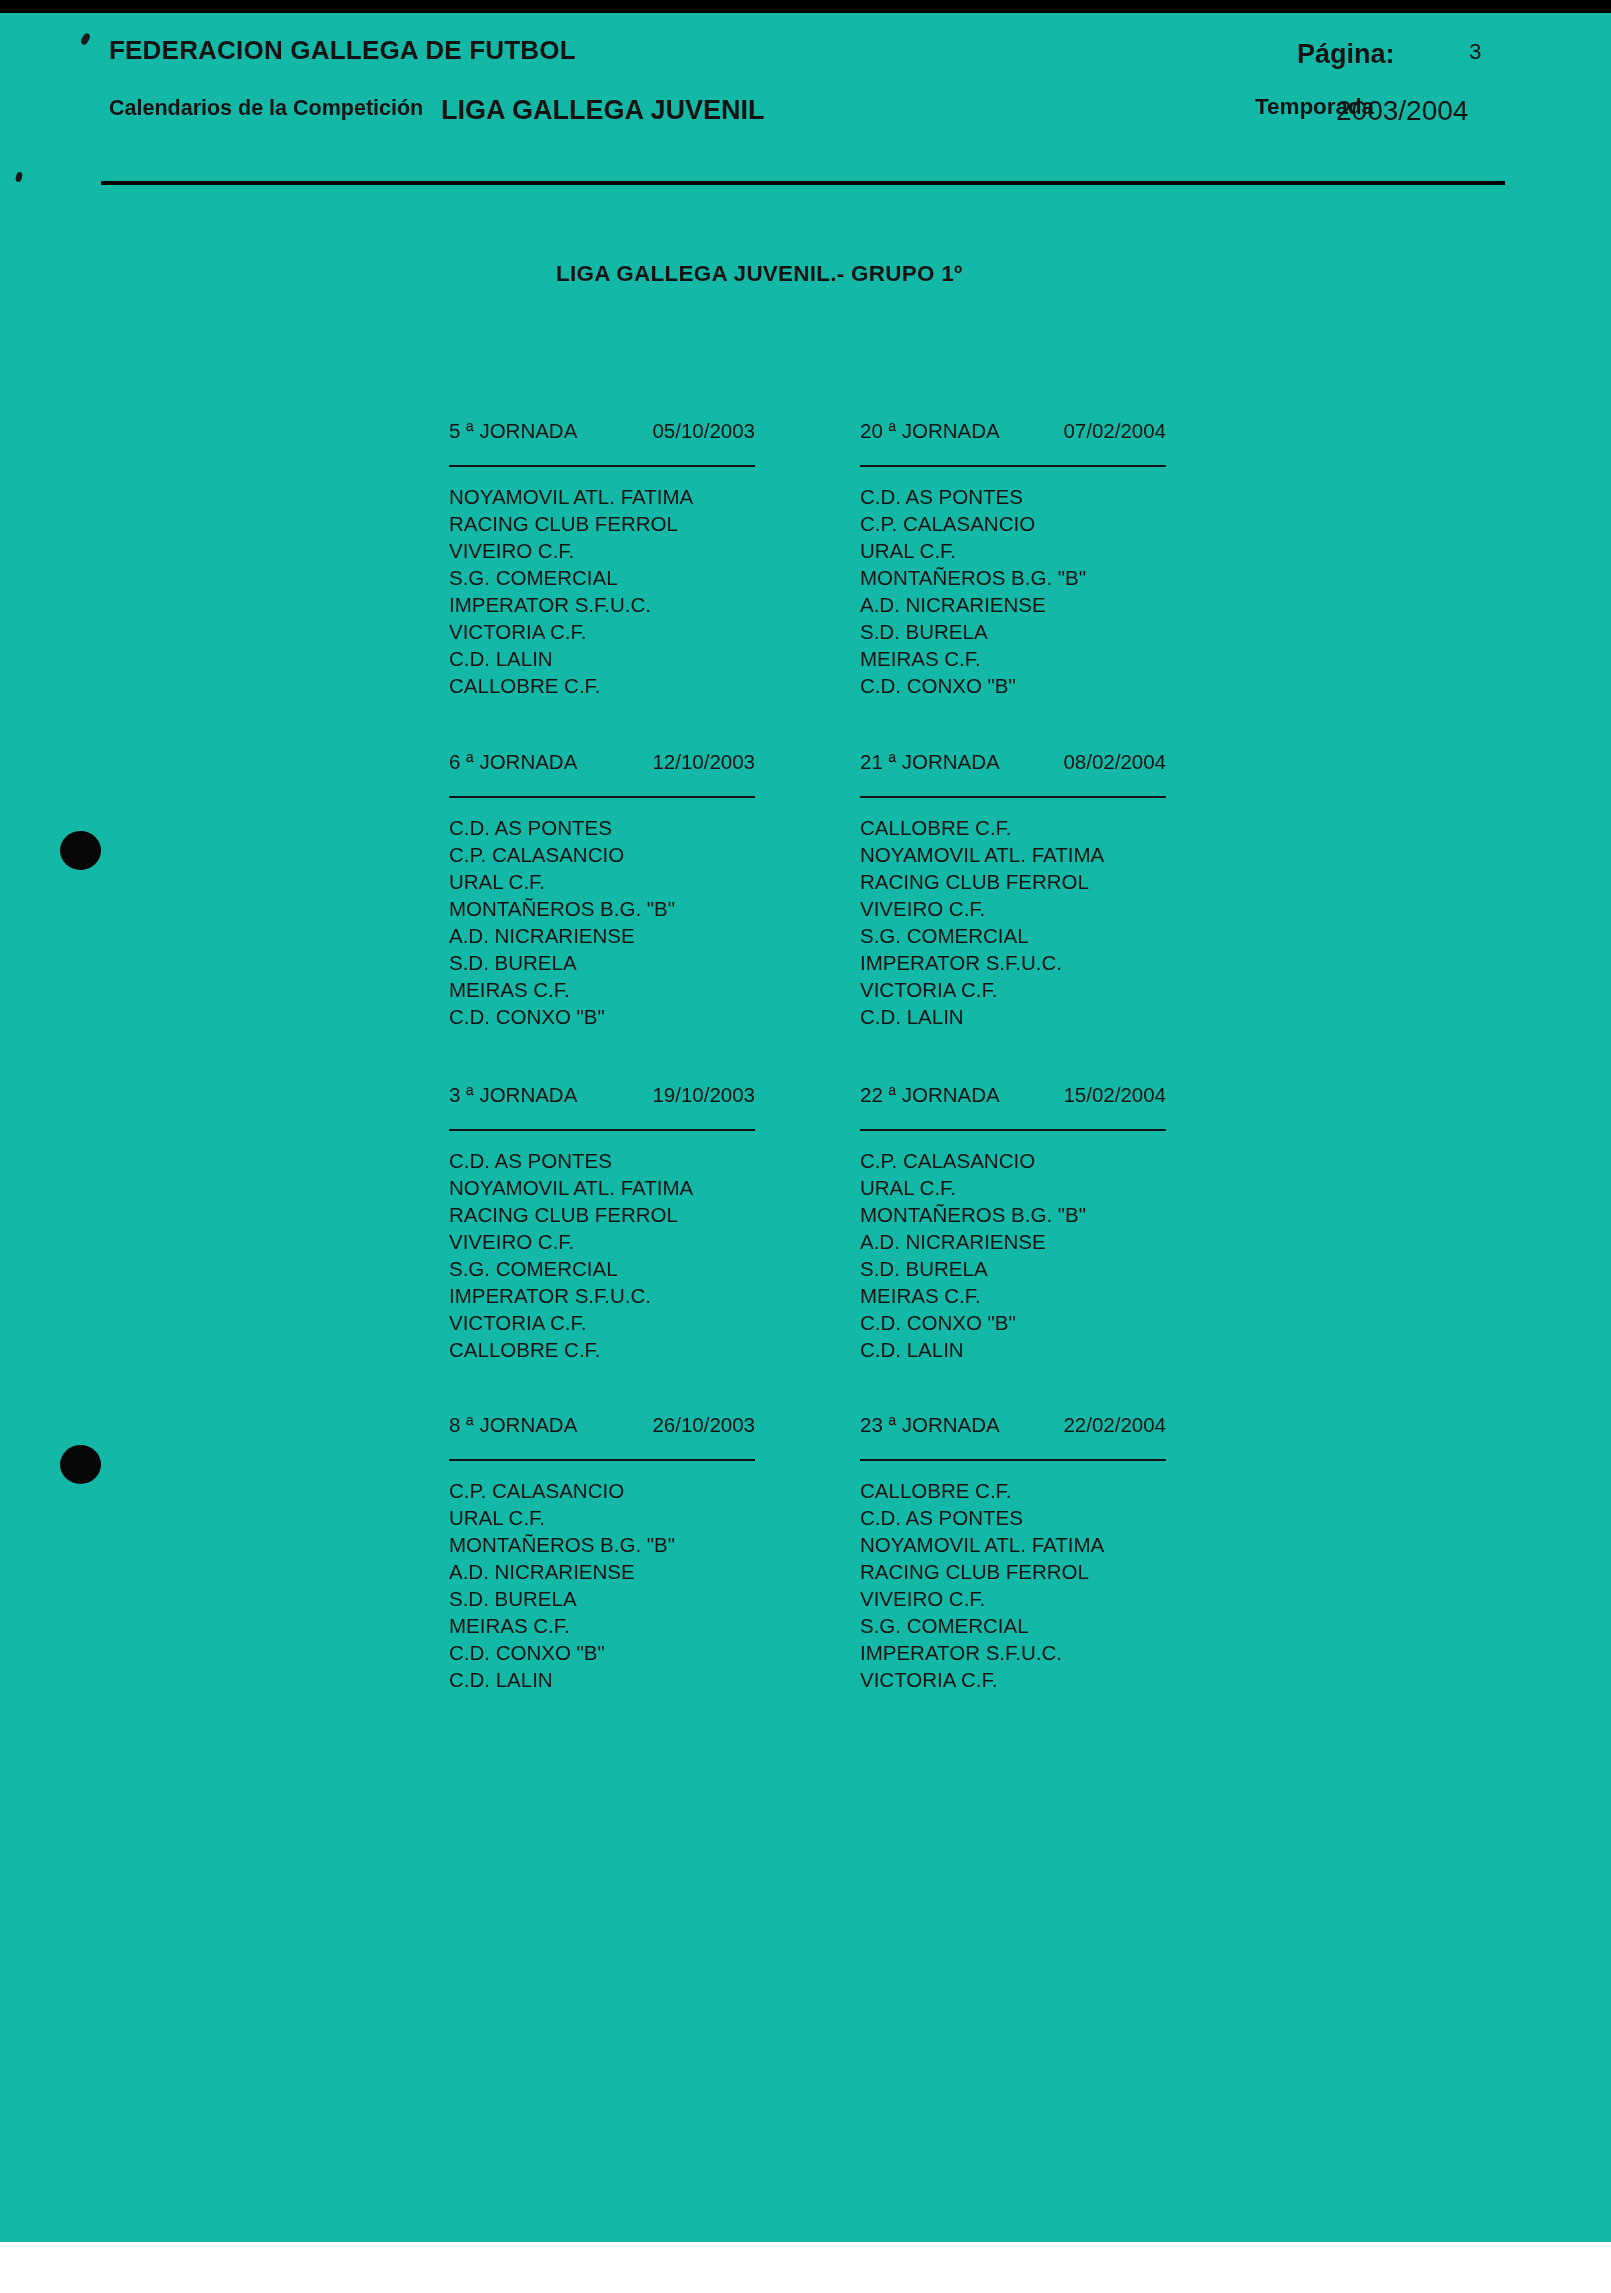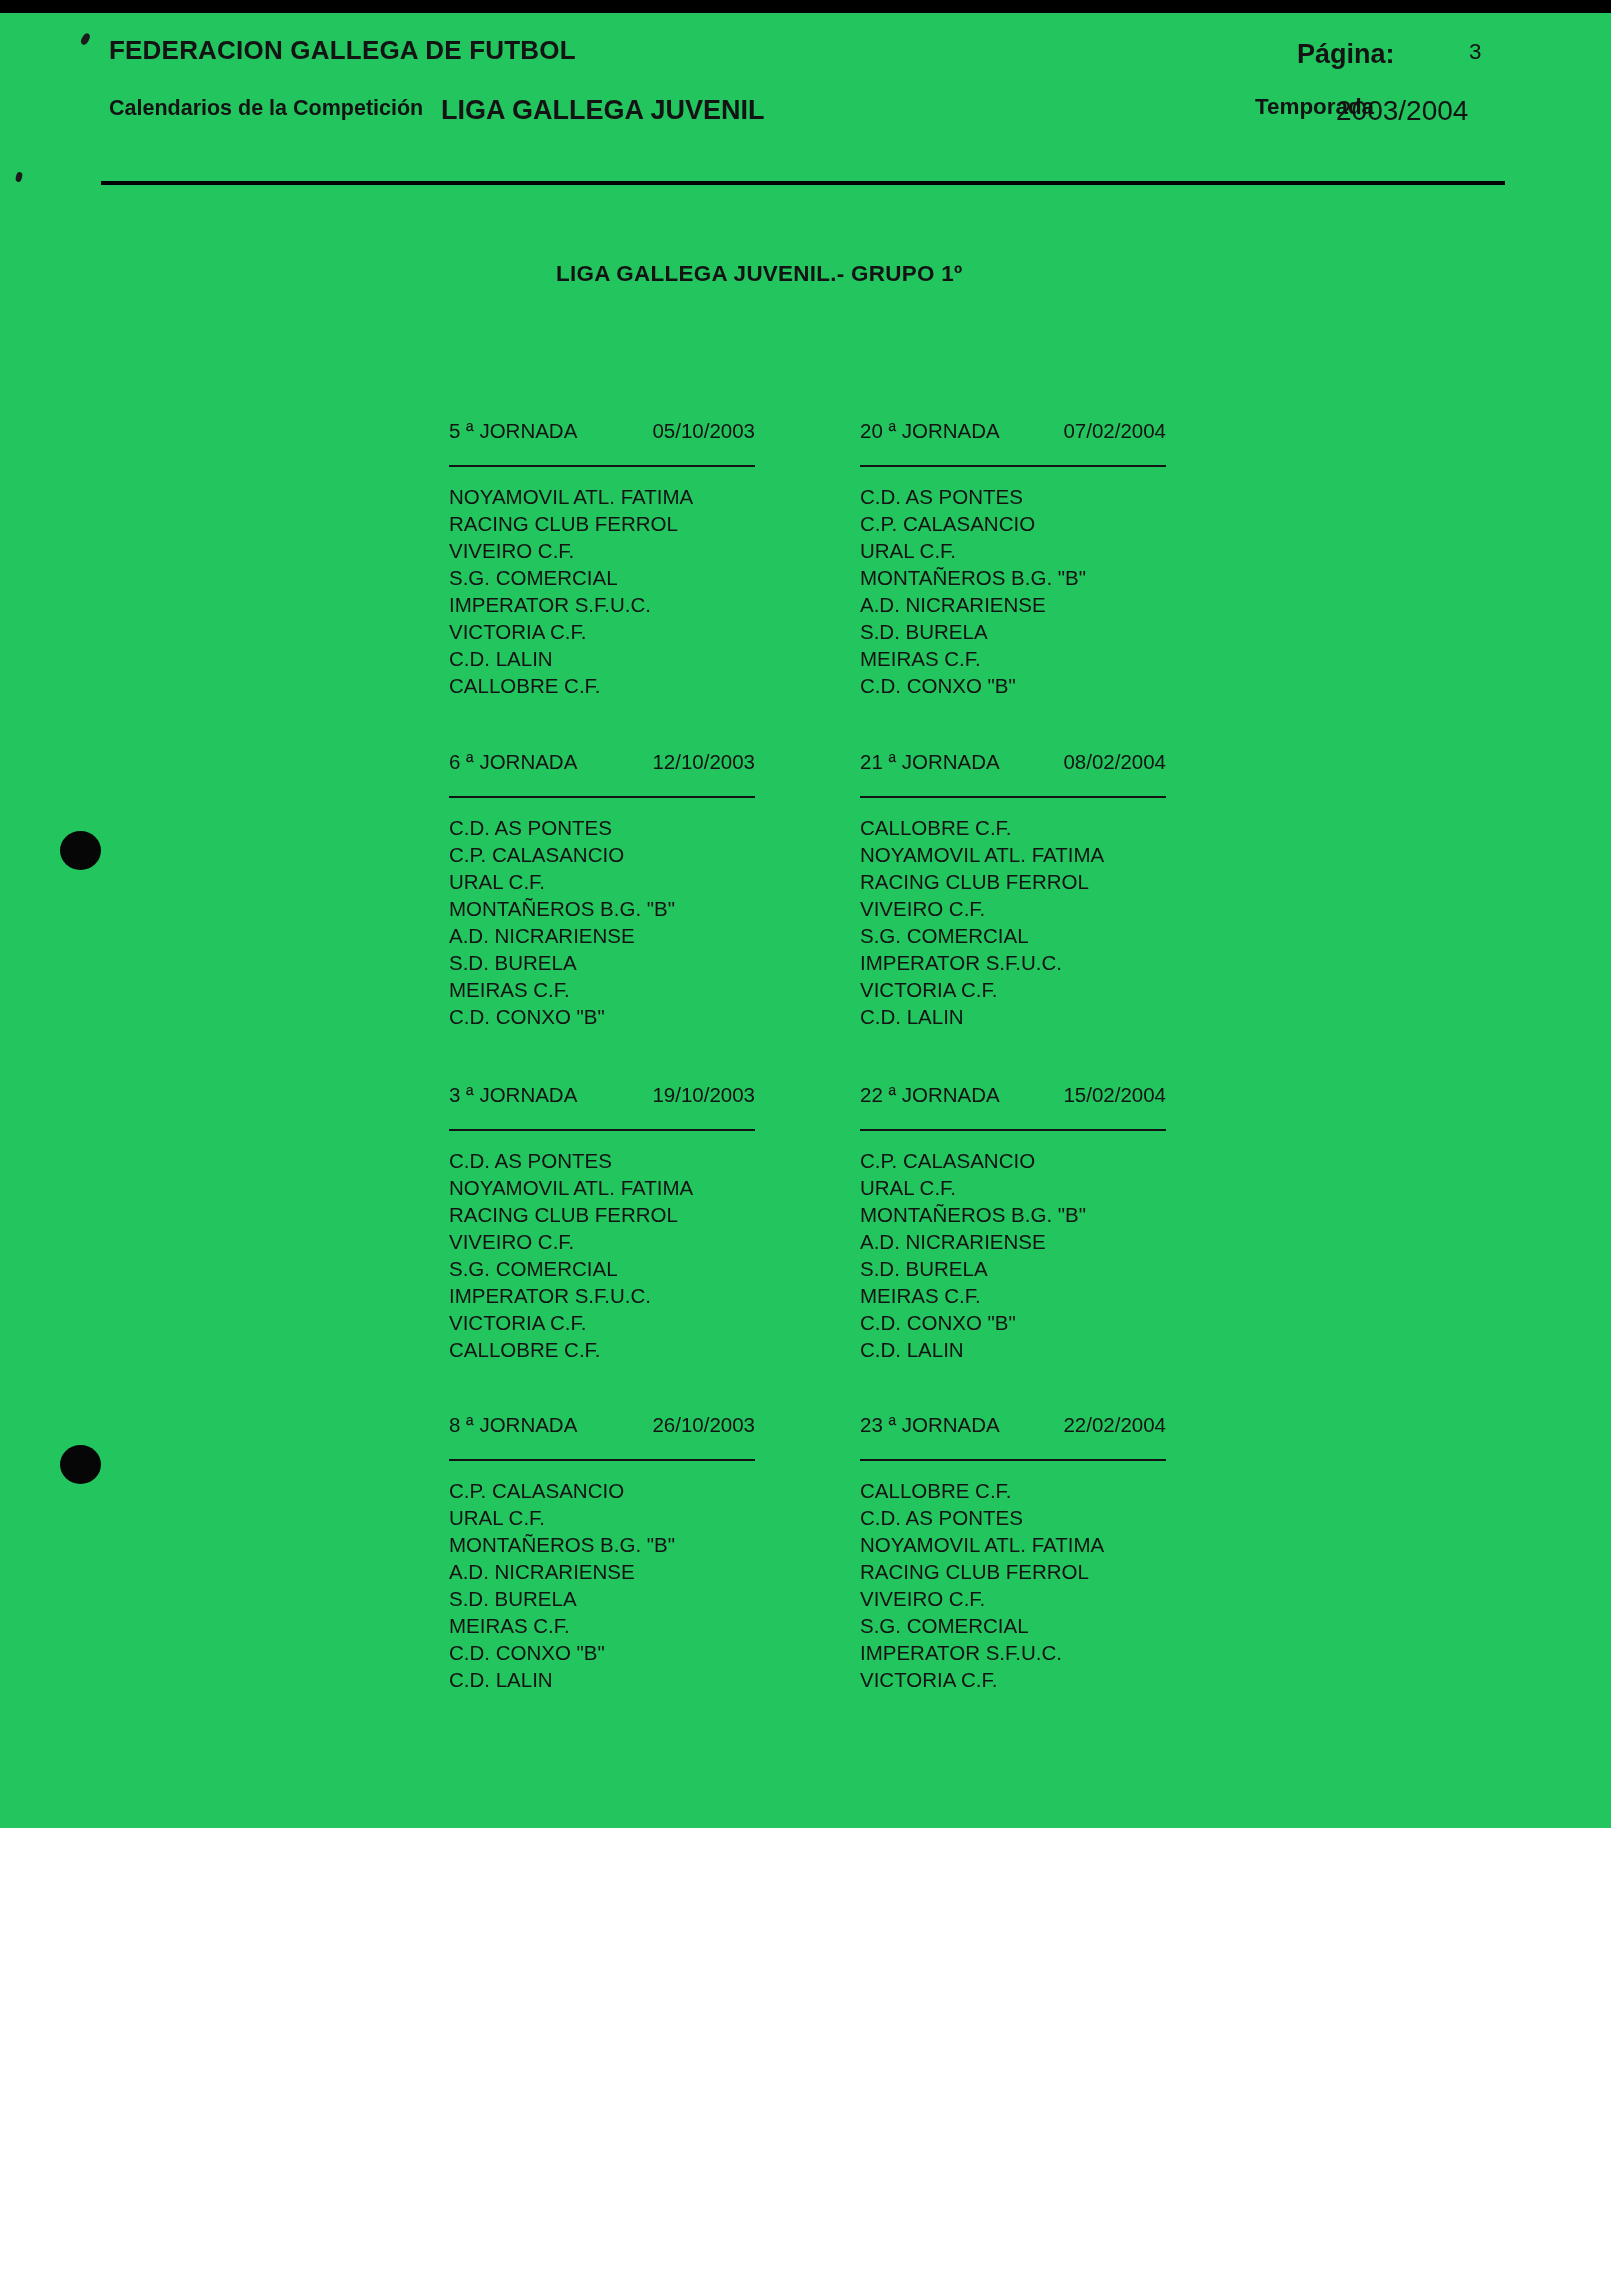--- a/index.html
+++ b/index.html
@@ -5,22 +5,22 @@
   * { margin:0; padding:0; box-sizing:border-box; }
   html,body { background:#ffffff; }
   body {
     font-family:"Liberation Sans", sans-serif;
     color:#131313;
     -webkit-font-smoothing:antialiased;
   }
   .page {
     position:relative;
     width:1611px;
-    height:1828px;
-    background:#22c55e;
+    height:2242px;
+    background:#14b8a6;
     overflow:hidden;
   }
   
   .topbar { position:absolute; top:0; left:0; width:100%; height:12.7px; background:#000; }
   
   .punch { position:absolute; width:41px; height:39px; border-radius:50%; background:#060606; }
   .p1 { left:60px; top:831px; }
   .p2 { left:60px; top:1445px; }
   
   .speck { position:absolute; background:#1b1b1b; border-radius:45%; }

